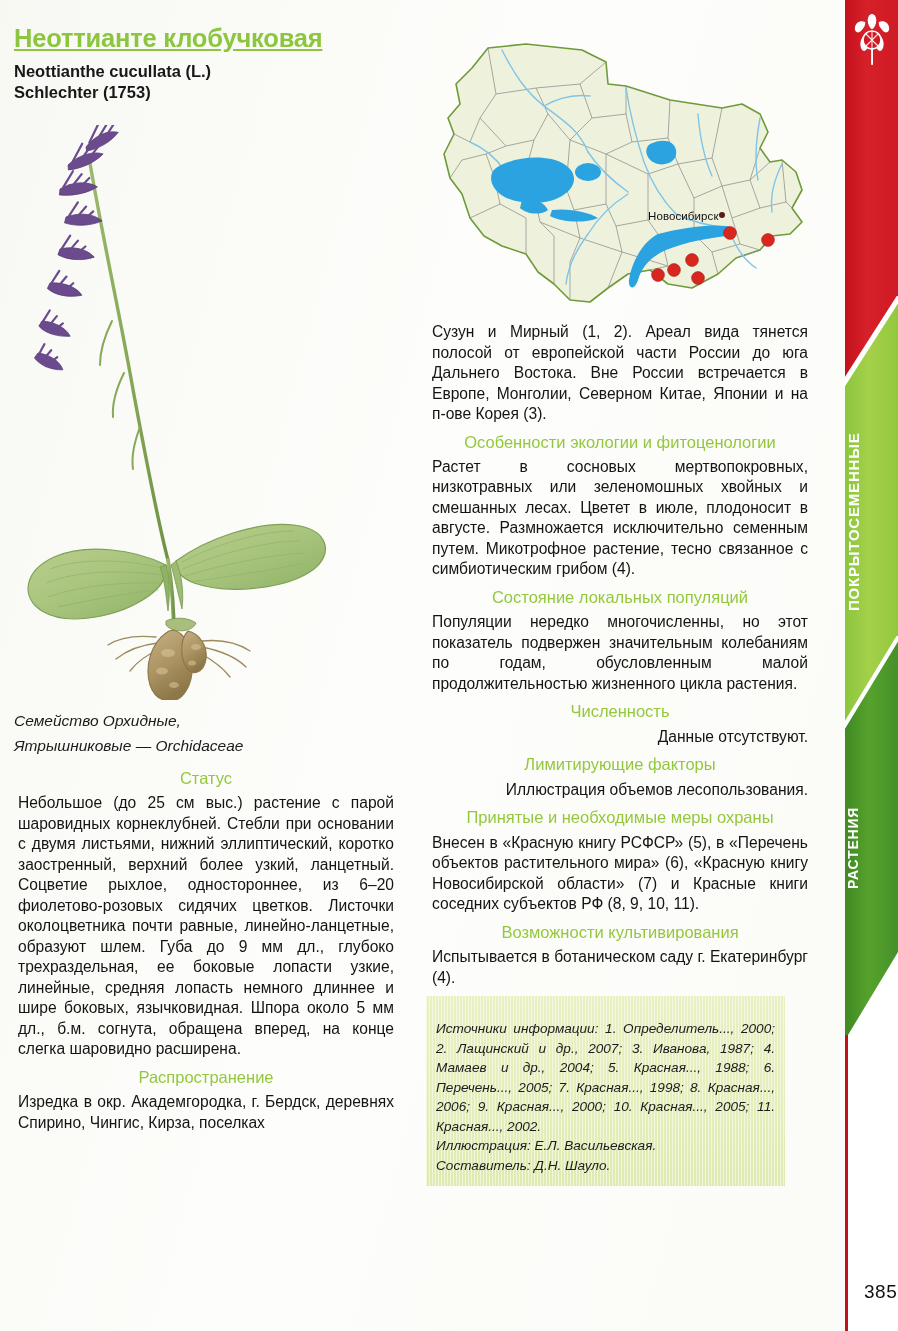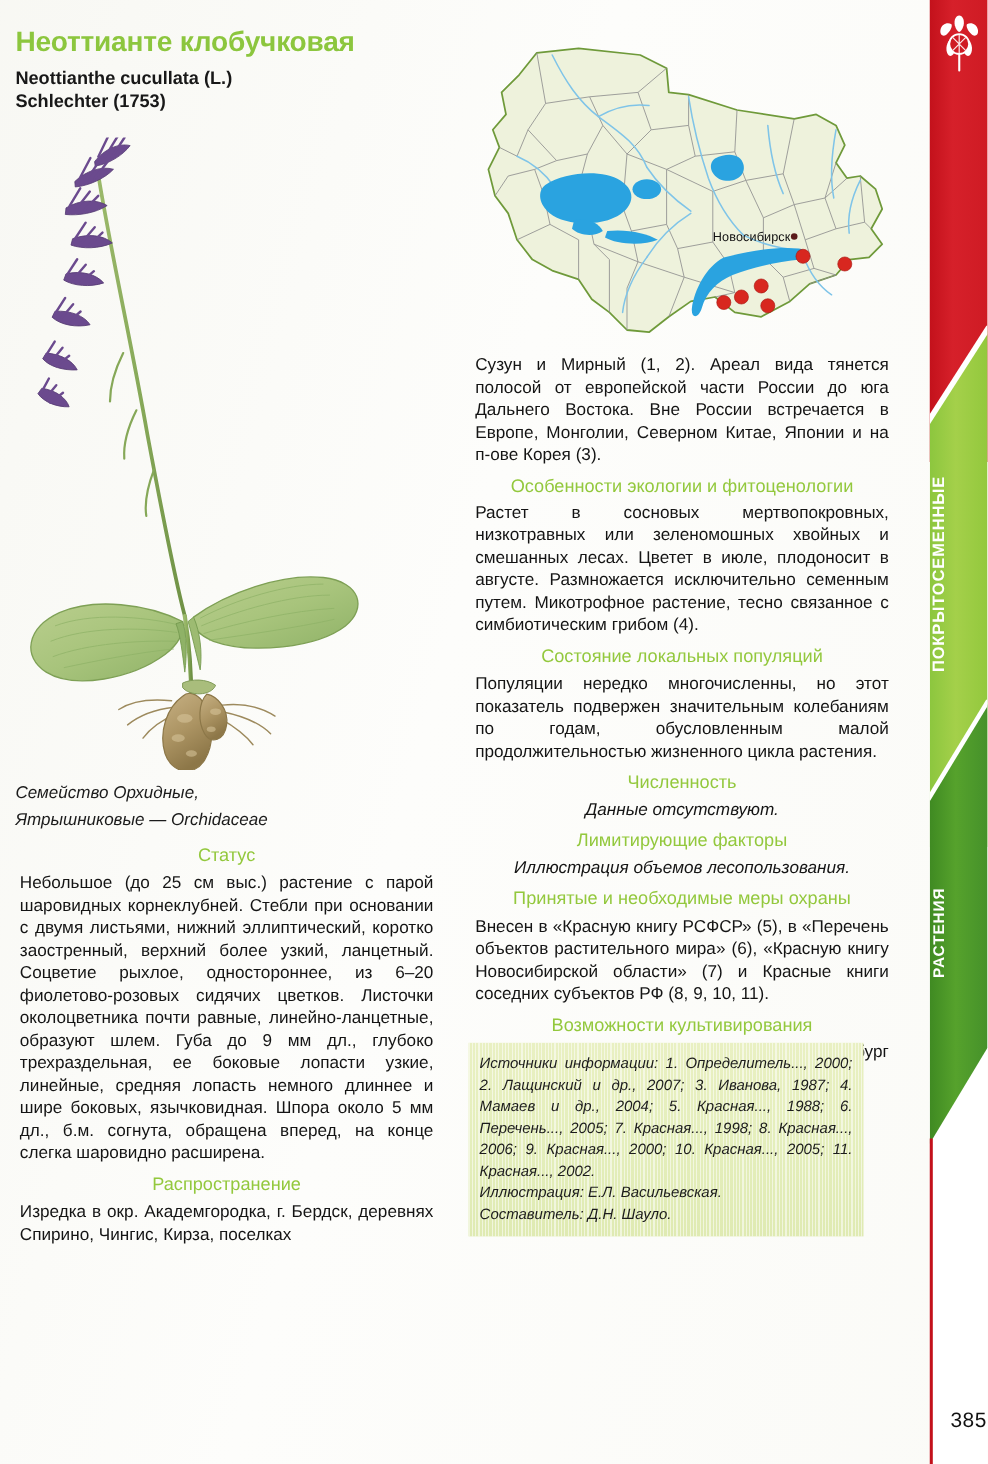--- a/index.html
+++ b/index.html
@@ -36,20 +36,21 @@
     top: 24px;
     width: 396px;
   }
   .title-ru {
     font-size: 25.5px;
     font-weight: bold;
     color: #8cc63e;
     letter-spacing: -0.2px;
     line-height: 1.12;
     margin: 0 0 8px 0;
+    text-decoration: underline;
   }
   .title-lat {
     font-size: 16.5px;
     font-weight: bold;
     color: #181818;
     line-height: 1.32;
     margin: 0;
   }
 
   
@@ -91,21 +92,21 @@
   }
   .sec-head.first { margin-top: 0; }
   .body-txt {
     font-size: 15.6px;
     line-height: 1.315;
     text-align: justify;
     margin: 4px;
     color: #141414;
     hyphens: manual;
   }
-  .body-txt.nojust { text-align: center; font-style: italic; }
+  .body-txt.nojust { text-align: right; }
 
   
   .col-right {
     position: absolute;
     left: 428px;
     top: 318px;
     width: 384px;
   }
 
   
@@ -123,23 +124,23 @@
     top: 210px;
     font-size: 11.5px;
     color: #111;
     letter-spacing: 0.1px;
   }
 
   
   .sources {
     position: absolute;
     left: 426px;
-    top: 948px;
+    top: 996px;
     width: 359px;
-    padding: 9px 10px 10px 10px;
+    padding: 23px 10px 10px 10px;
     box-sizing: border-box;
     background:
       repeating-linear-gradient(90deg, rgba(255,255,255,0.55) 0px, rgba(255,255,255,0.55) 1px, rgba(255,255,255,0) 1px, rgba(255,255,255,0) 3px),
       linear-gradient(180deg, #e9f0c2 0%, #e4eebb 55%, #dfeab2 100%);
     font-style: italic;
     font-size: 13.6px;
     line-height: 1.44;
     color: #1c1c1c;
   }
   .sources p { margin: 0; }

